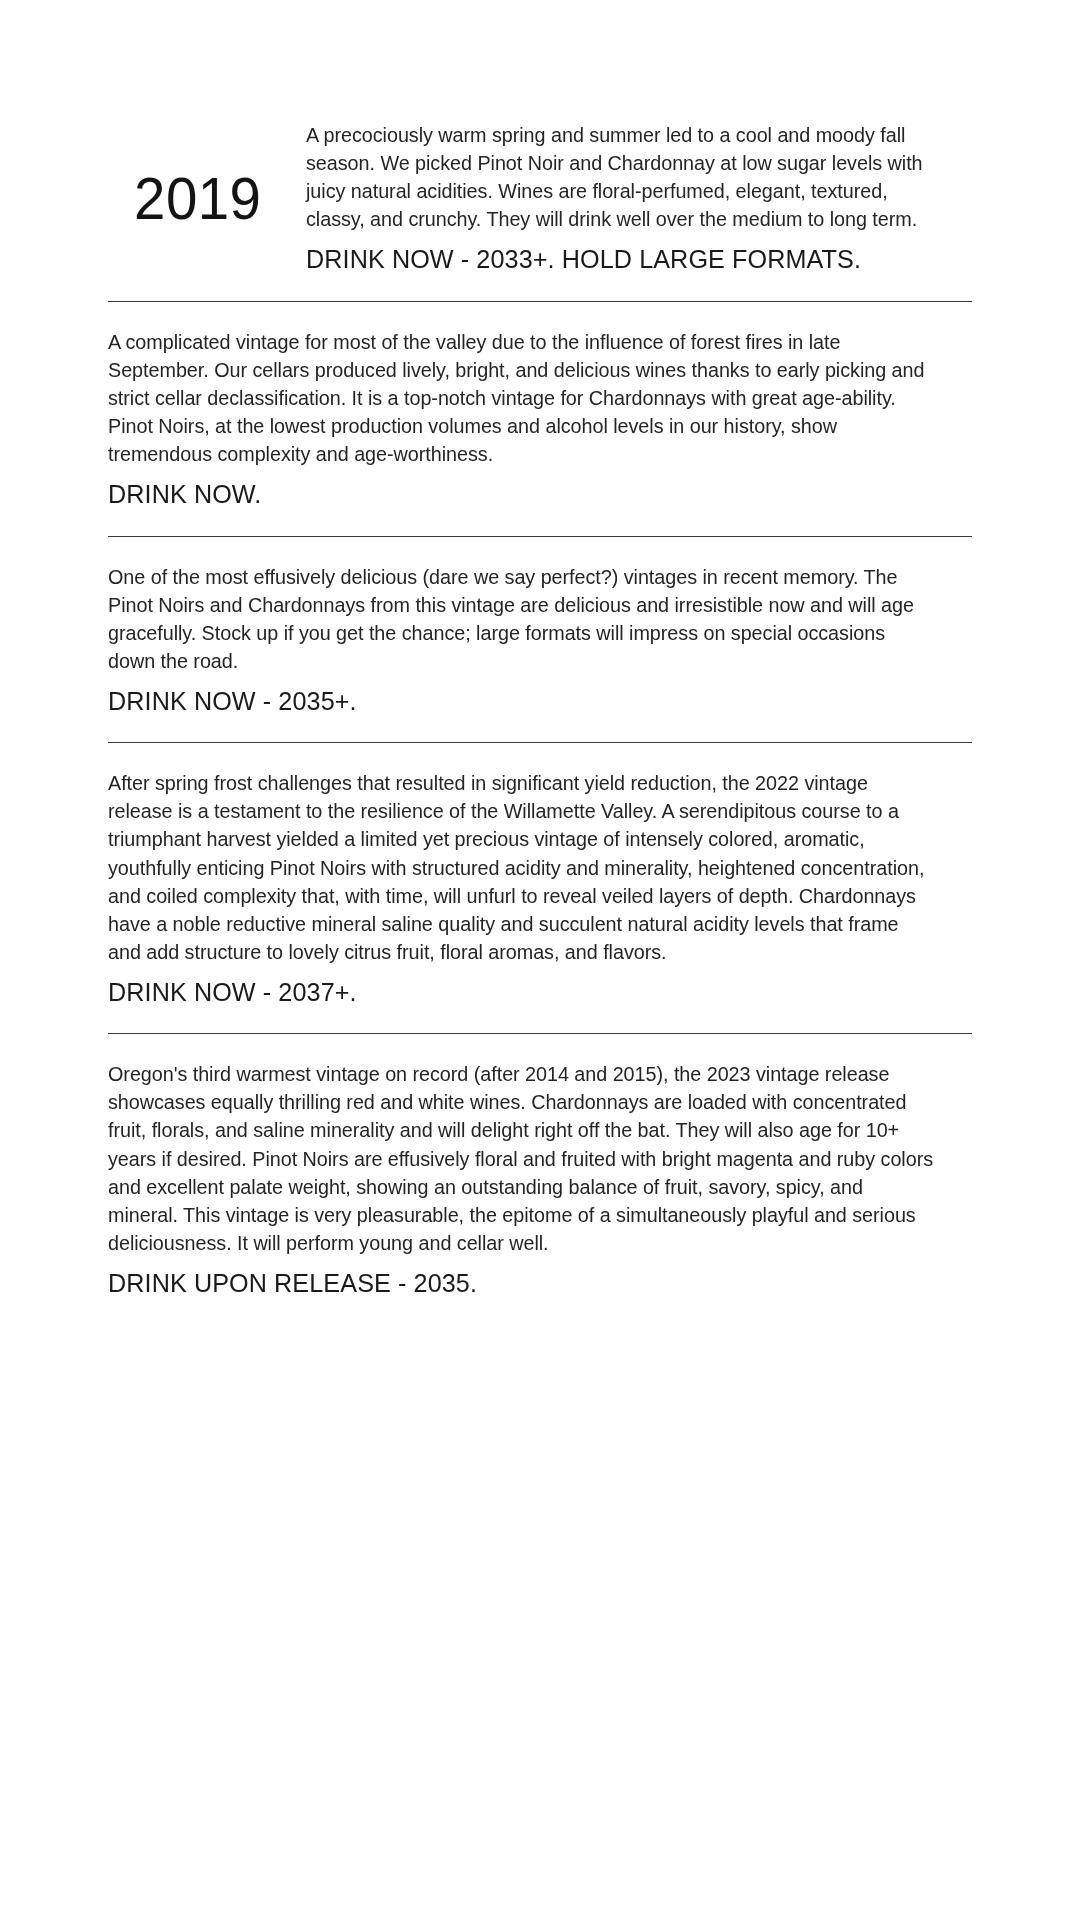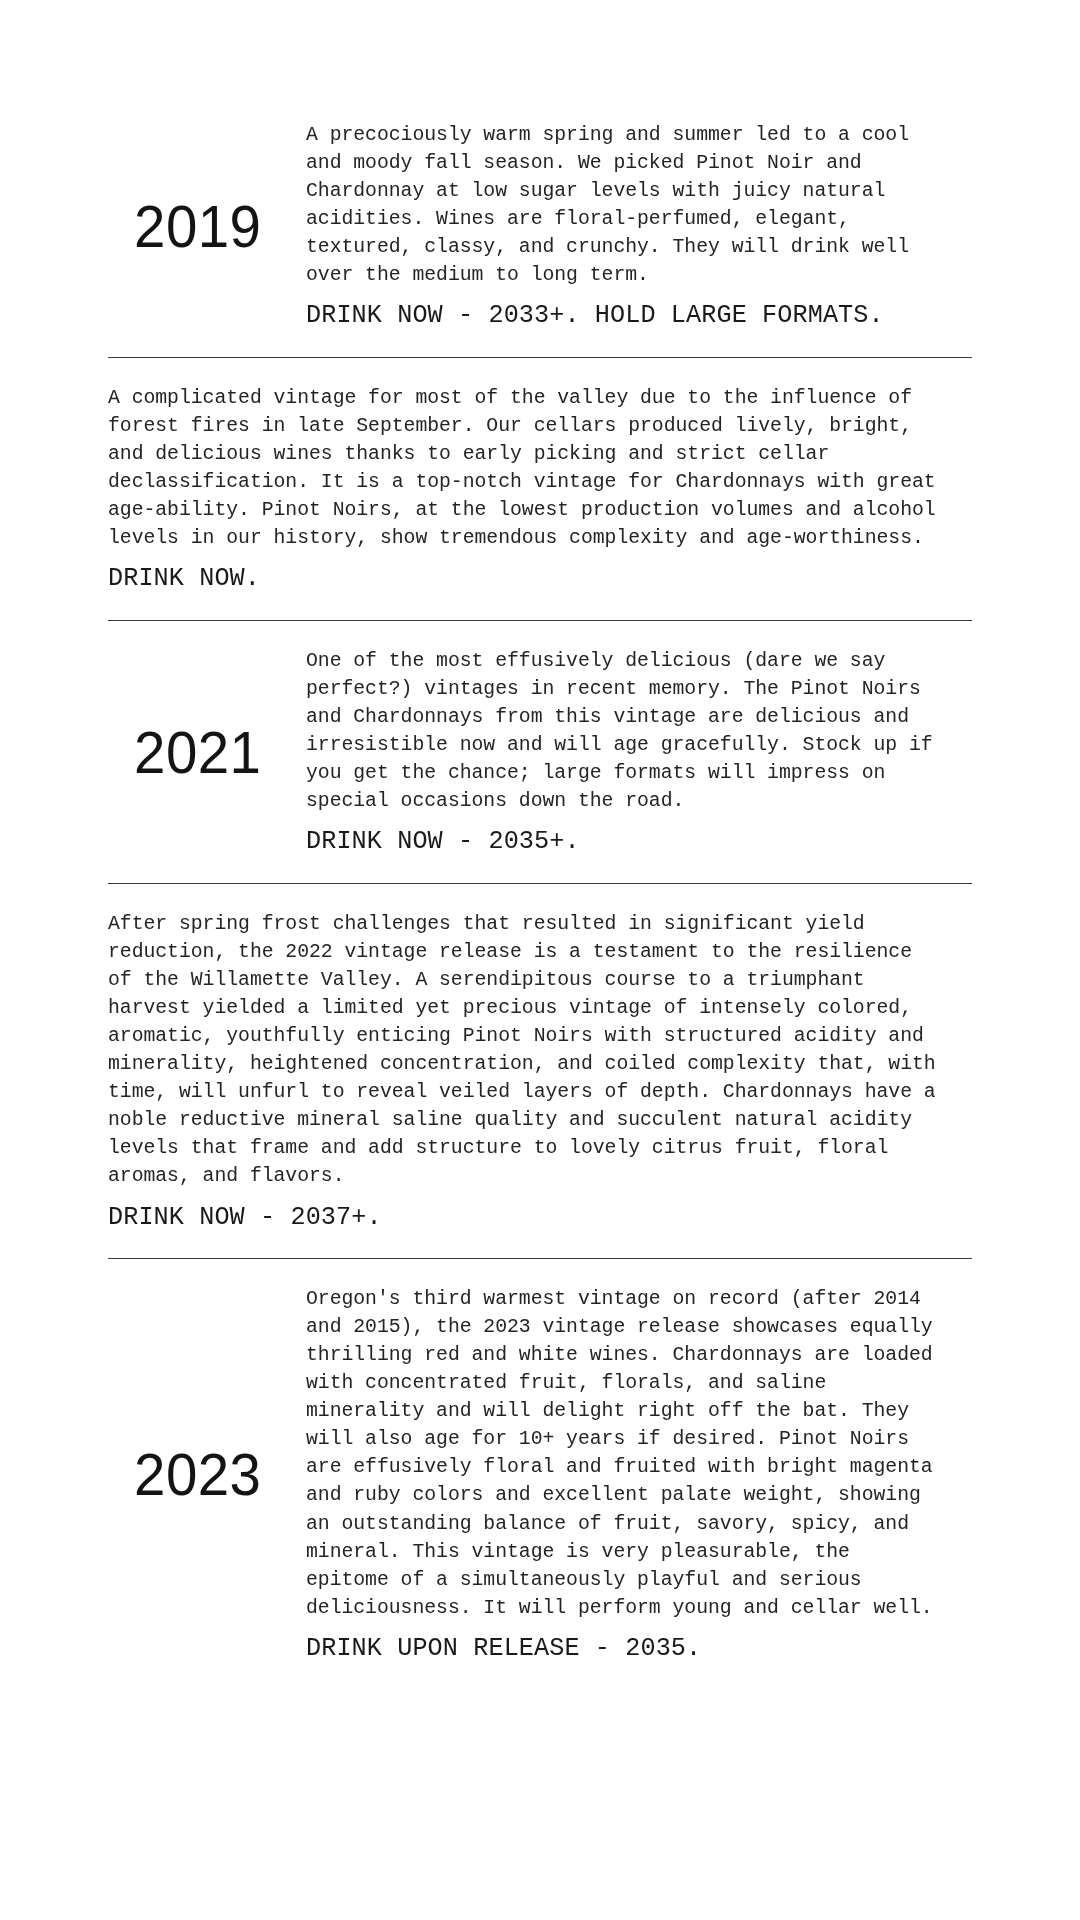--- a/index.html
+++ b/index.html
@@ -56,21 +56,20 @@
     color: #141414;
     white-space: nowrap;
     transform: scaleX(0.94);
     transform-origin: center;
   }
 
   .text-col {
     flex: 1 1 auto;
     min-width: 0;
     padding-right: 6px;
-    font-family: Liberation Mono, monospace;
   }
 
   .vintage-description {
     font-size: 20.5px;
     font-weight: 400;
     line-height: 1.37;
     color: #242424;
     letter-spacing: -0.05px;
     margin: 0;
     transform: scaleX(0.965);
@@ -110,44 +109,38 @@
     <div class="entry-inner">
       <div class="text-col">
         <p class="vintage-description">A complicated vintage for most of the valley due to the influence of forest fires in late September. Our cellars produced lively, bright, and delicious wines thanks to early picking and strict cellar declassification. It is a top-notch vintage for Chardonnays with great age-ability. Pinot Noirs, at the lowest production volumes and alcohol levels in our history, show tremendous complexity and age-worthiness.</p>
         <p class="drink-window">DRINK NOW.</p>
       </div>
     </div>
   </div>
 
   <div class="vintage-entry">
     <div class="entry-inner">
-      <div class="year-col">
-        <div class="year-label">2021</div>
-      </div>
       <div class="text-col">
         <p class="vintage-description">One of the most effusively delicious (dare we say perfect?) vintages in recent memory. The Pinot Noirs and Chardonnays from this vintage are delicious and irresistible now and will age gracefully. Stock up if you get the chance; large formats will impress on special occasions down the road.</p>
         <p class="drink-window">DRINK NOW - 2035+.</p>
       </div>
     </div>
   </div>
 
   <div class="vintage-entry">
     <div class="entry-inner">
       <div class="text-col">
         <p class="vintage-description">After spring frost challenges that resulted in significant yield reduction, the 2022 vintage release is a testament to the resilience of the Willamette Valley. A serendipitous course to a triumphant harvest yielded a limited yet precious vintage of intensely colored, aromatic, youthfully enticing Pinot Noirs with structured acidity and minerality, heightened concentration, and coiled complexity that, with time, will unfurl to reveal veiled layers of depth. Chardonnays have a noble reductive mineral saline quality and succulent natural acidity levels that frame and add structure to lovely citrus fruit, floral aromas, and flavors.</p>
         <p class="drink-window">DRINK NOW - 2037+.</p>
       </div>
     </div>
   </div>
 
   <div class="vintage-entry">
     <div class="entry-inner">
-      <div class="year-col">
-        <div class="year-label">2023</div>
-      </div>
       <div class="text-col">
         <p class="vintage-description">Oregon's third warmest vintage on record (after 2014 and 2015), the 2023 vintage release showcases equally thrilling red and white wines. Chardonnays are loaded with concentrated fruit, florals, and saline minerality and will delight right off the bat. They will also age for 10+ years if desired. Pinot Noirs are effusively floral and fruited with bright magenta and ruby colors and excellent palate weight, showing an outstanding balance of fruit, savory, spicy, and mineral. This vintage is very pleasurable, the epitome of a simultaneously playful and serious deliciousness. It will perform young and cellar well.</p>
         <p class="drink-window">DRINK UPON RELEASE - 2035.</p>
       </div>
     </div>
   </div>
 
 </div>
 
 </body></html>

